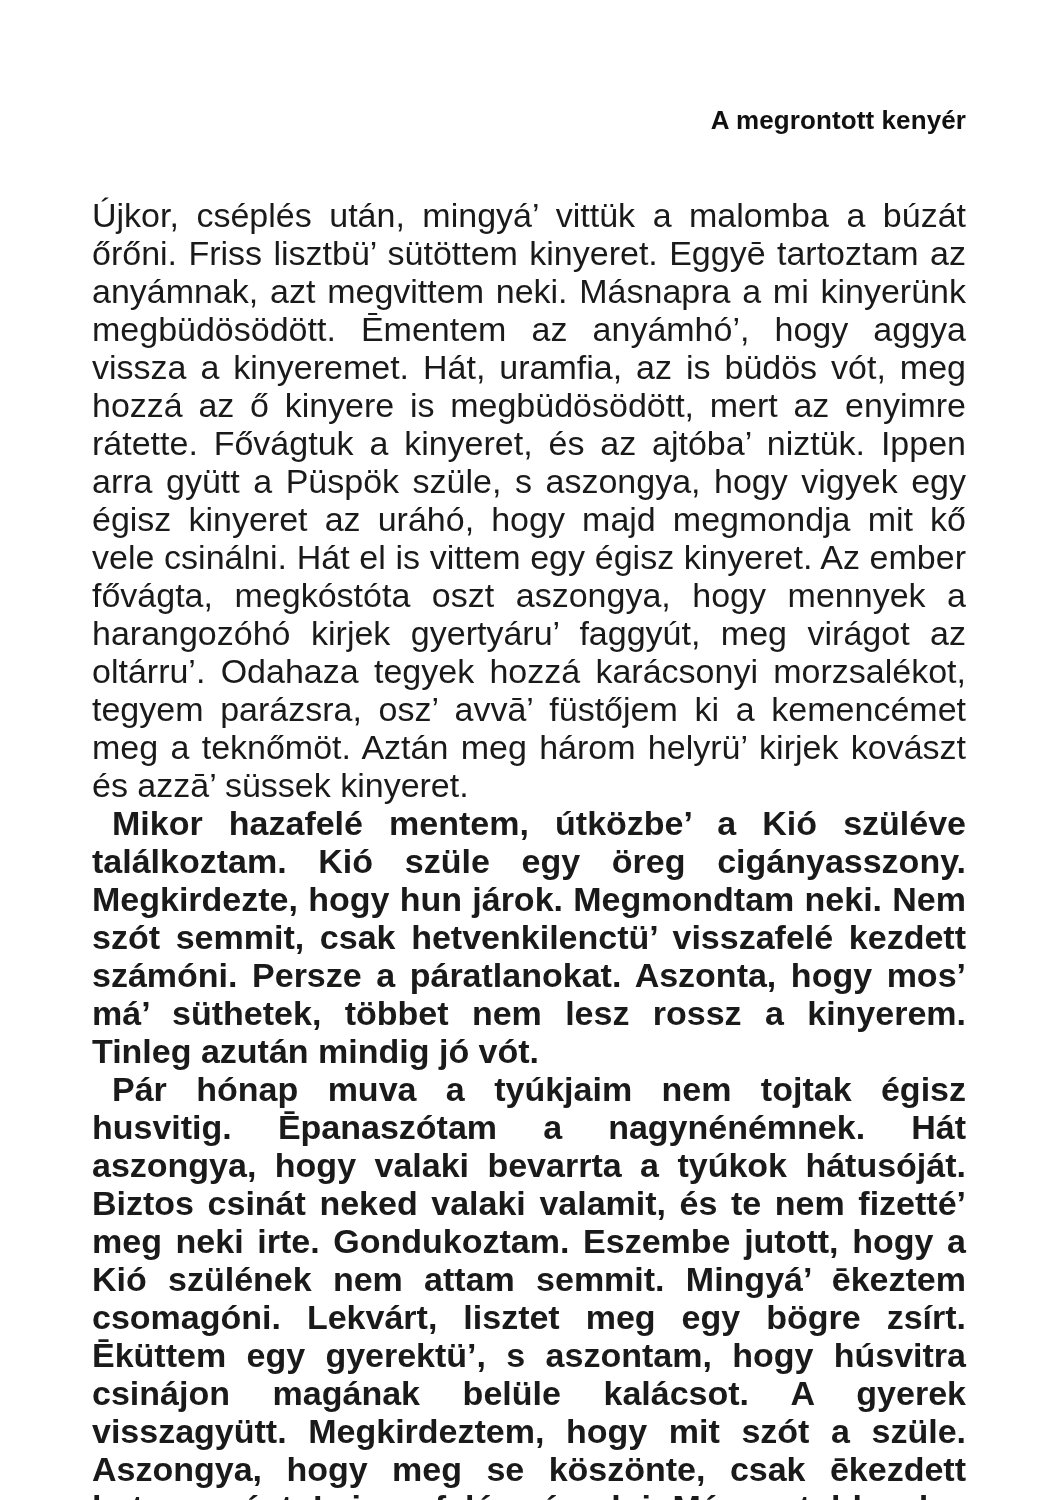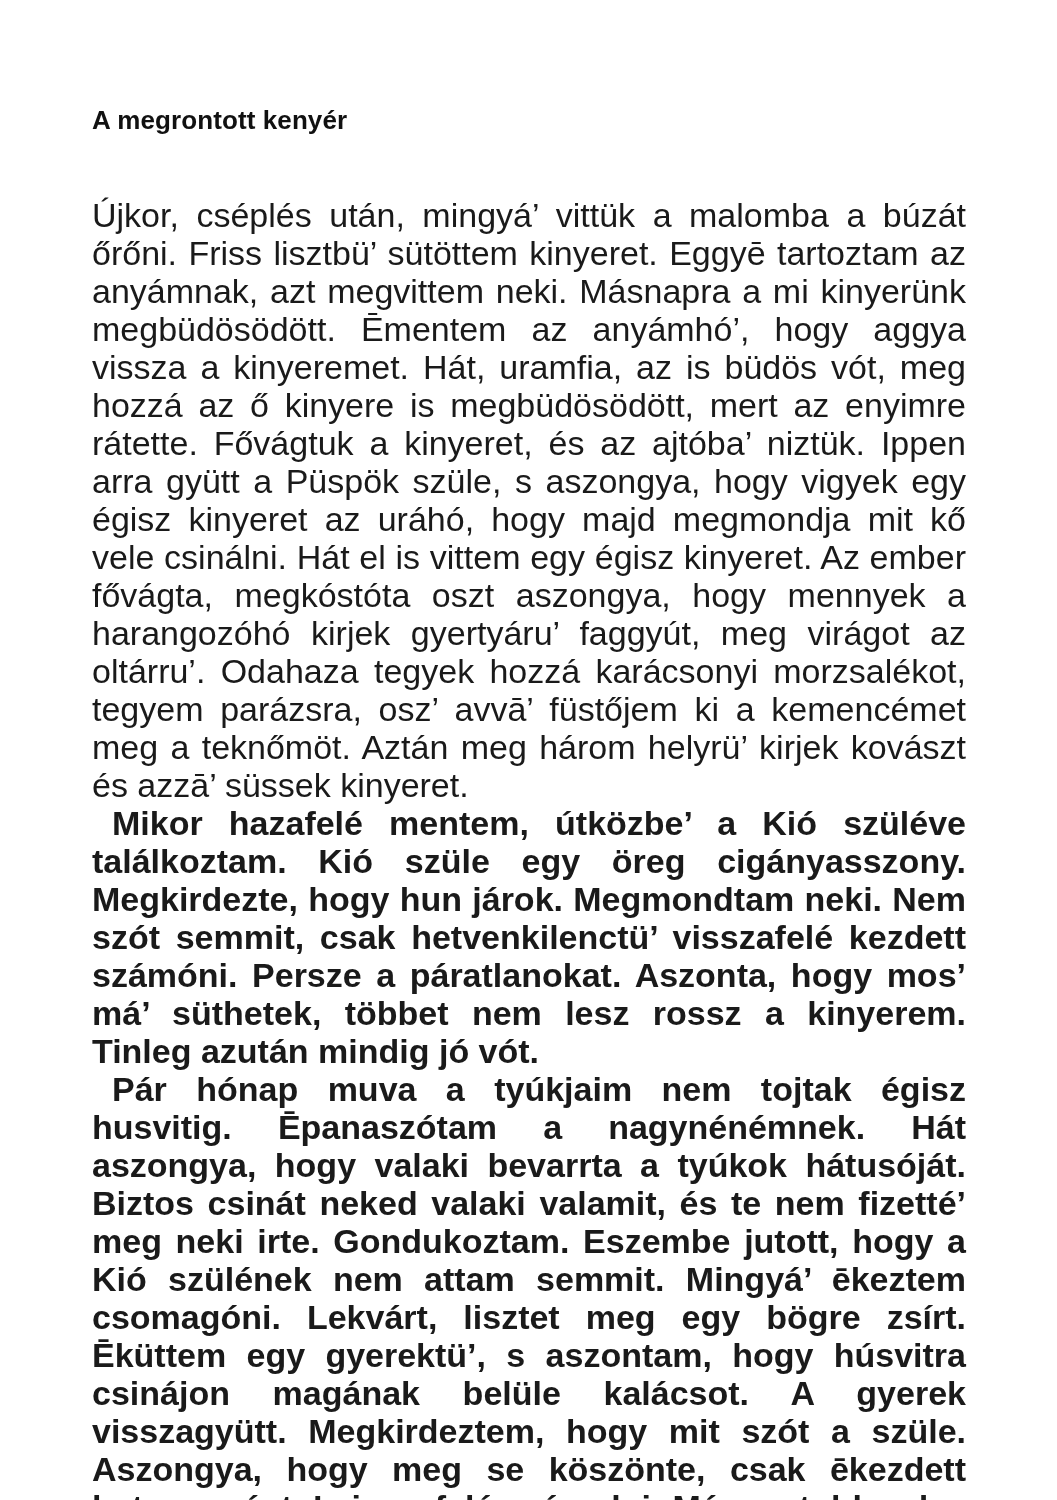--- a/index.html
+++ b/index.html
@@ -16,21 +16,21 @@
     overflow: hidden;
     font-family: "Liberation Sans", sans-serif;
     color: #1a1a1a;
     box-sizing: border-box;
   }
   .doc-title {
     position: absolute;
     left: 92px;
     top: 88px;
     width: 874px;
-    text-align: left;
+    text-align: right;
     font-size: 26px;
     font-weight: bold;
     letter-spacing: 0.1px;
     color: #111111;
     line-height: 1.2;
   }
   .body-text {
     position: absolute;
     left: 92px;
     top: 196px;

